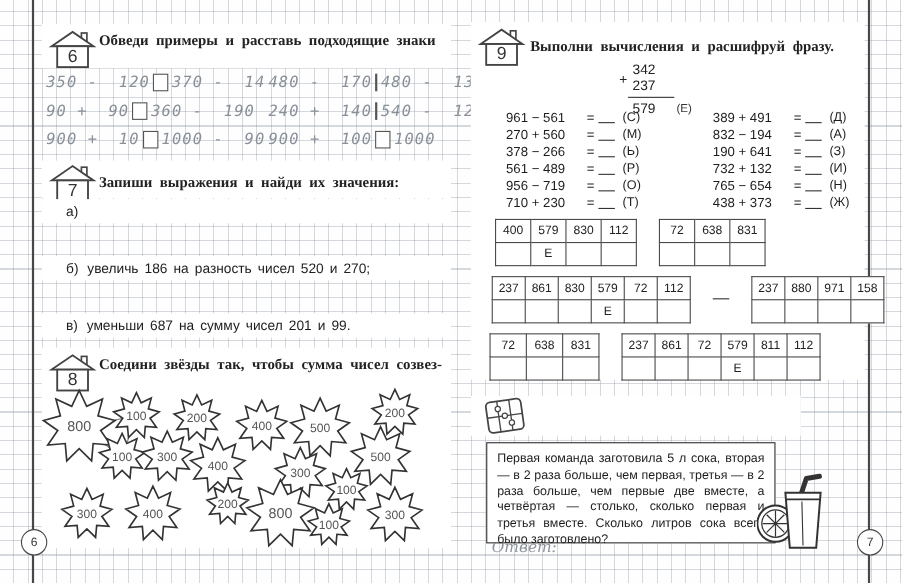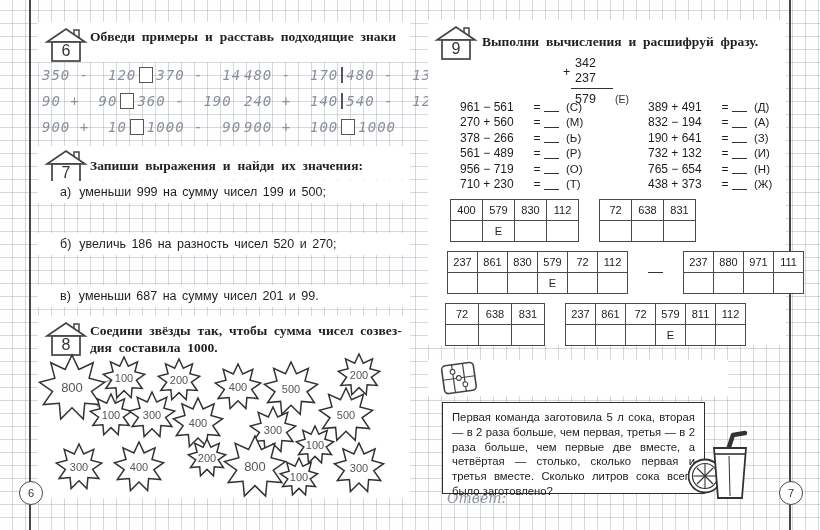--- a/index.html
+++ b/index.html
@@ -133,21 +133,20 @@
       <rect x="30" y="4" width="5" height="8" fill="#fff" stroke="#444" stroke-width="1.5"></rect>
       <polygon points="3,16 22,3 41,16" fill="#fff" stroke="#444" stroke-width="1.7"></polygon>
       <rect x="8" y="16" width="28" height="19" fill="#fff" stroke="#444" stroke-width="1.7"></rect>
       <text x="22" y="30" text-anchor="middle" font-size="16" fill="#333" font-family="Liberation Sans, sans-serif">7</text>
     </svg>
   </div>
   <div class="title" style="left:90px;top:157px;width:322px;">Запиши выражения и найди их значения:</div>
 
   <div class="patch strip" style="left:38px;top:181px;width:372px;">
     <span class="t7label">а)</span>
-    <span>уменьши  999  на  сумму  чисел  199  и  500;</span>
   </div>
   <div class="patch strip" style="left:38px;top:233px;width:372px;">
     <span class="t7label">б)</span>
     <span>увеличь  186  на  разность  чисел  520  и  270;</span>
   </div>
   <div class="patch strip" style="left:38px;top:285px;width:372px;">
     <span class="t7label">в)</span>
     <span>уменьши  687  на  сумму  чисел  201  и  99.</span>
   </div>
 
@@ -155,21 +154,20 @@
   <div class="housewrap" style="left:44px;top:320px;">
     <svg class="icon-svg" width="44" height="40" viewBox="0 0 44 40">
       <rect x="30" y="4" width="5" height="8" fill="#fff" stroke="#444" stroke-width="1.5"></rect>
       <polygon points="3,16 22,3 41,16" fill="#fff" stroke="#444" stroke-width="1.7"></polygon>
       <rect x="8" y="16" width="28" height="19" fill="#fff" stroke="#444" stroke-width="1.7"></rect>
       <text x="22" y="30" text-anchor="middle" font-size="16" fill="#333" font-family="Liberation Sans, sans-serif">8</text>
     </svg>
   </div>
   <div class="title" style="left:90px;top:322px;width:322px;">
     <span>Соедини звёзды так, чтобы сумма чисел созвез-</span><br>
-    <span>дия составила 1000.</span>
   </div>
   <svg style="position:absolute;left:38px;top:358px;overflow:visible;" width="372" height="142">
       <line x1="34" y1="30" x2="86" y2="20" class="starlink"></line>
       <line x1="86" y1="20" x2="73" y2="57" class="starlink"></line>
       <line x1="34" y1="30" x2="73" y2="57" class="starlink"></line>
       <polygon points="34.0,-3.0 40.8,11.4 55.2,4.7 51.1,20.1 66.5,24.3 53.5,33.4 62.6,46.5 46.7,45.2 45.3,61.0 34.0,49.8 22.7,61.0 21.3,45.2 5.4,46.5 14.5,33.4 1.5,24.3 16.9,20.1 12.8,4.7 27.2,11.4" class="star"></polygon>
       <text x="34" y="34" class="starnum big">800</text>
       <polygon points="86.0,-1.0 90.3,8.2 99.5,3.9 96.9,13.7 106.7,16.4 98.4,22.2 104.2,30.5 94.1,29.7 93.2,39.7 86.0,32.6 78.8,39.7 77.9,29.7 67.8,30.5 73.6,22.2 65.3,16.4 75.1,13.7 72.5,3.9 81.7,8.2" class="star"></polygon>
       <text x="86" y="24" class="starnum">100</text>
       <polygon points="141.0,1.0 145.3,10.2 154.5,5.9 151.9,15.7 161.7,18.4 153.4,24.2 159.2,32.5 149.1,31.7 148.2,41.7 141.0,34.6 133.8,41.7 132.9,31.7 122.8,32.5 128.6,24.2 120.3,18.4 130.1,15.7 127.5,5.9 136.7,10.2" class="star"></polygon>
@@ -356,21 +354,21 @@
           </tr>
         </tbody>
       </table>
       <span class="tsep">—</span>
       <table class="anstbl">
         <tbody>
           <tr>
             <td style="width: 29px;">237</td>
             <td style="width: 29px;">880</td>
             <td style="width: 29px;">971</td>
-            <td style="width: 29px;">111</td>
+            <td style="width: 29px;">158</td>
           </tr>
           <tr>
             <td></td>
             <td></td>
             <td></td>
             <td></td>
           </tr>
         </tbody>
       </table>
     </div>

